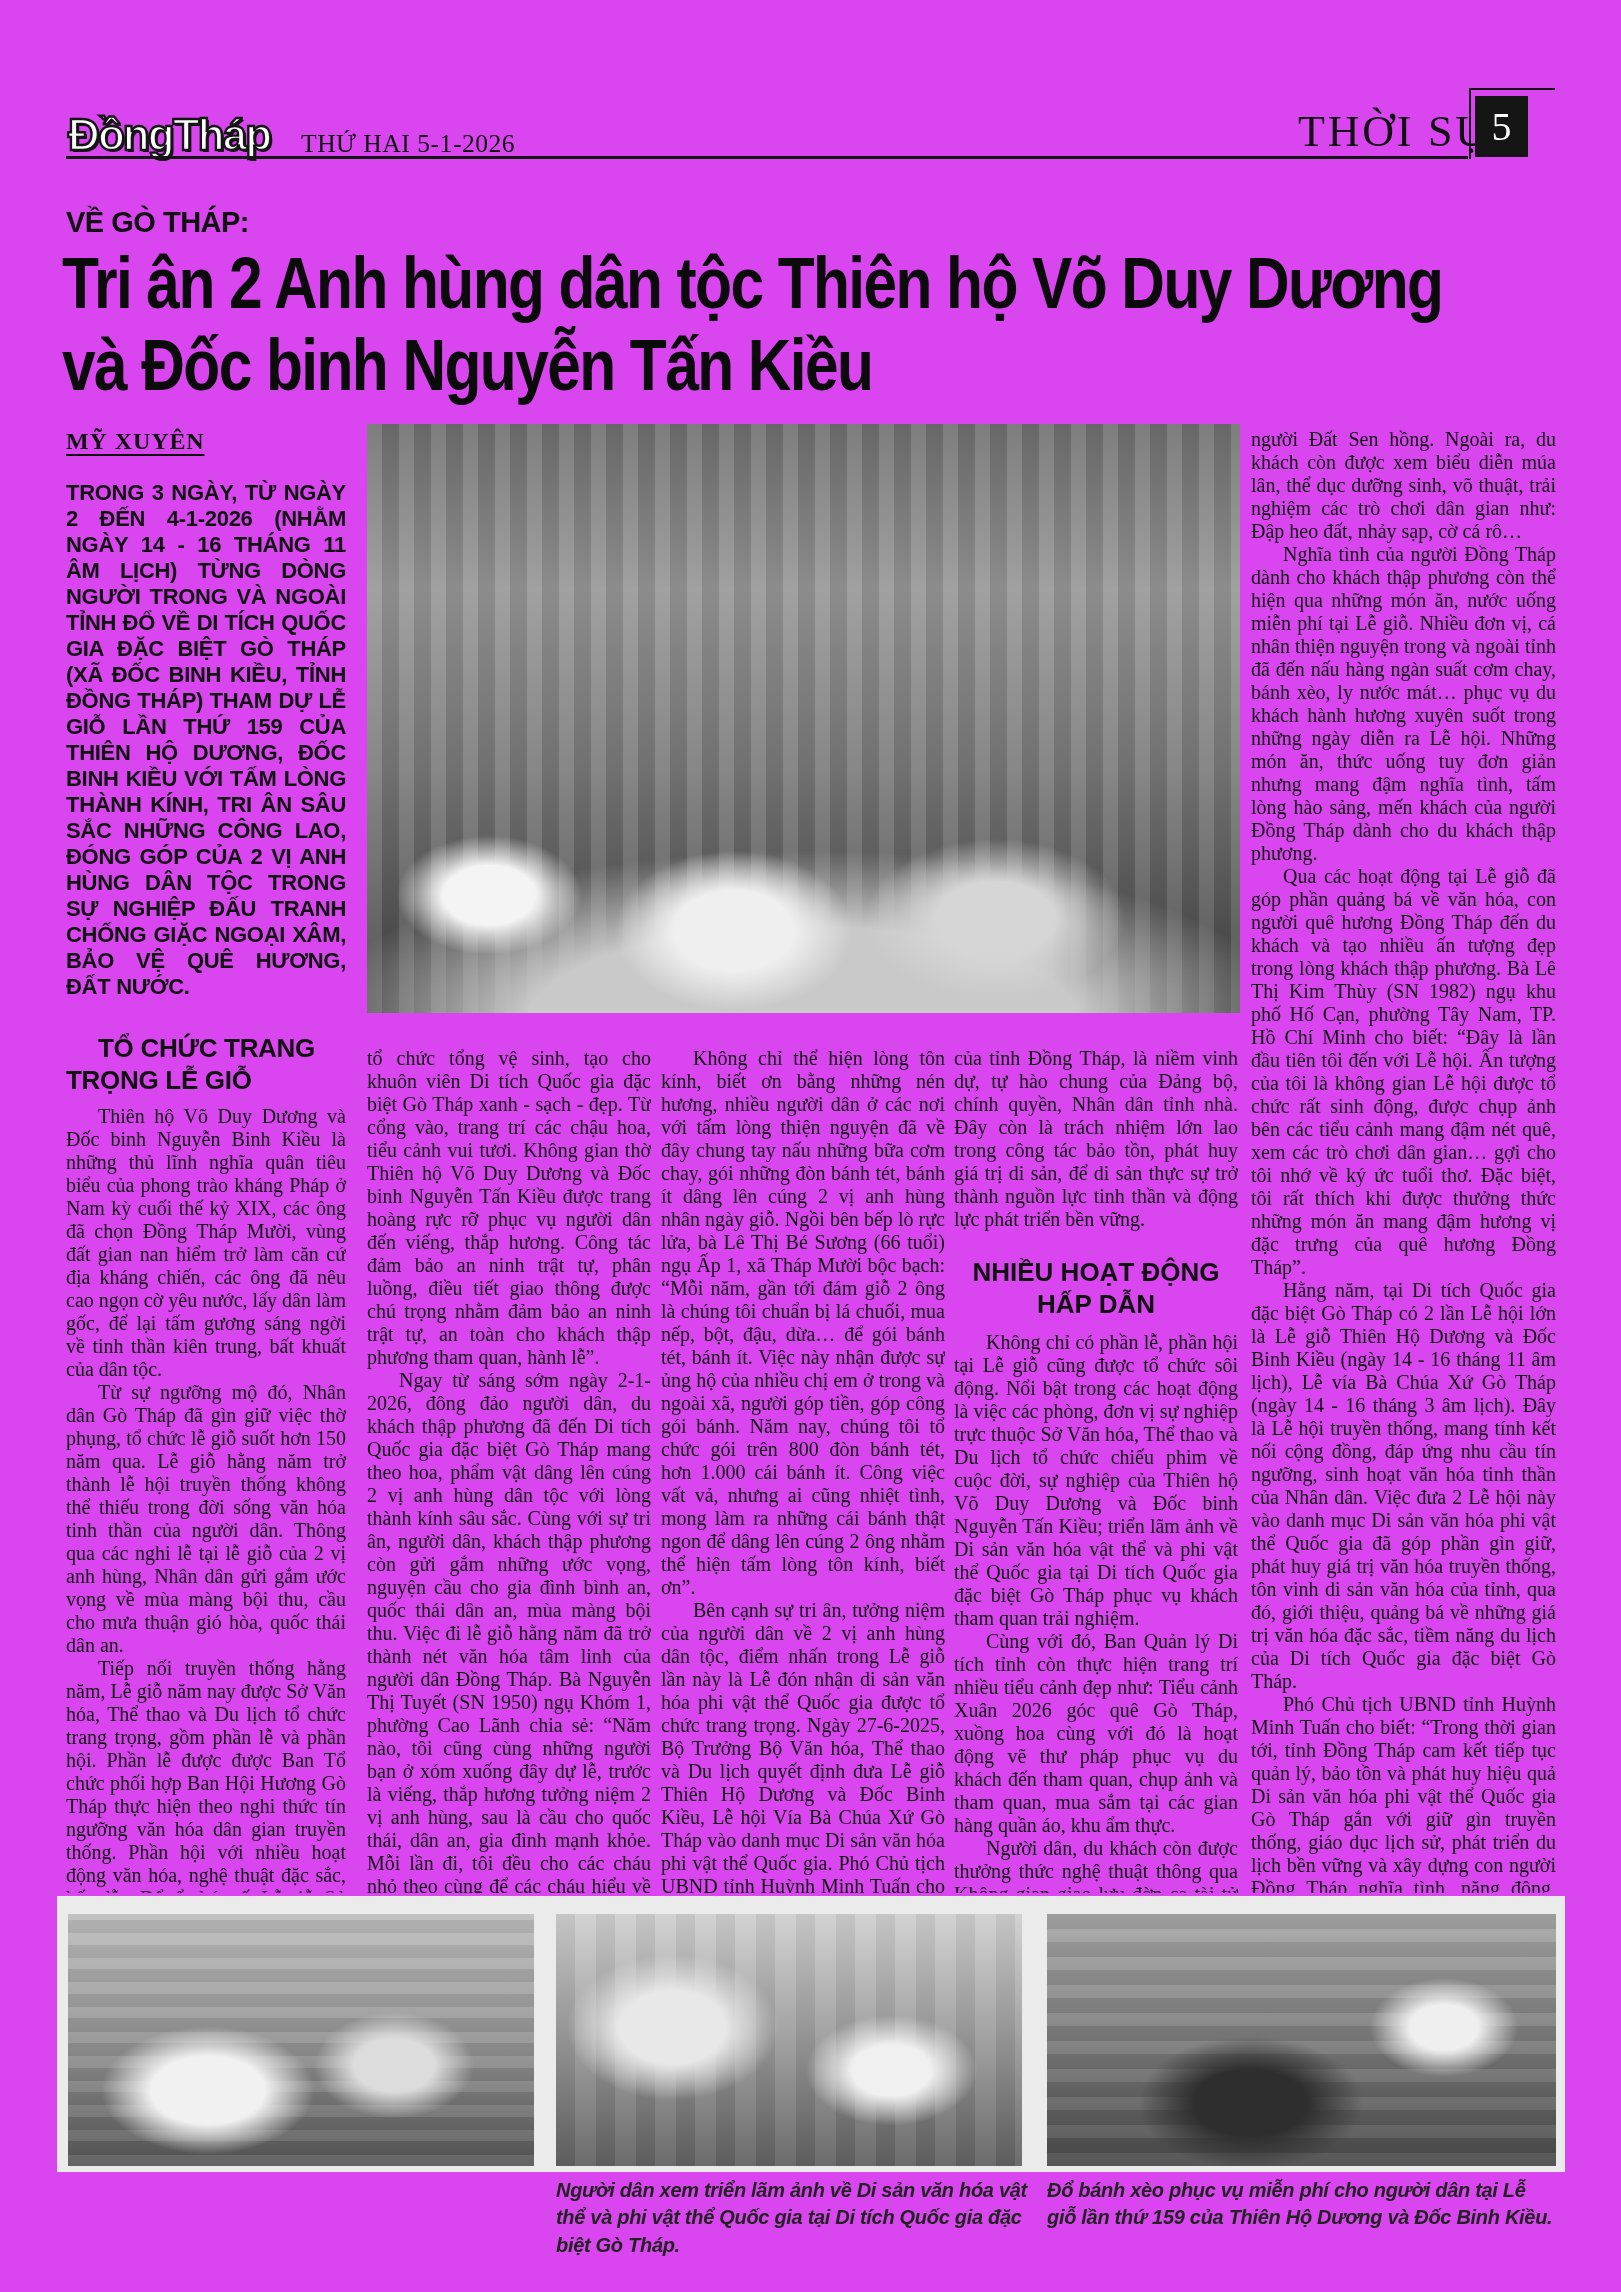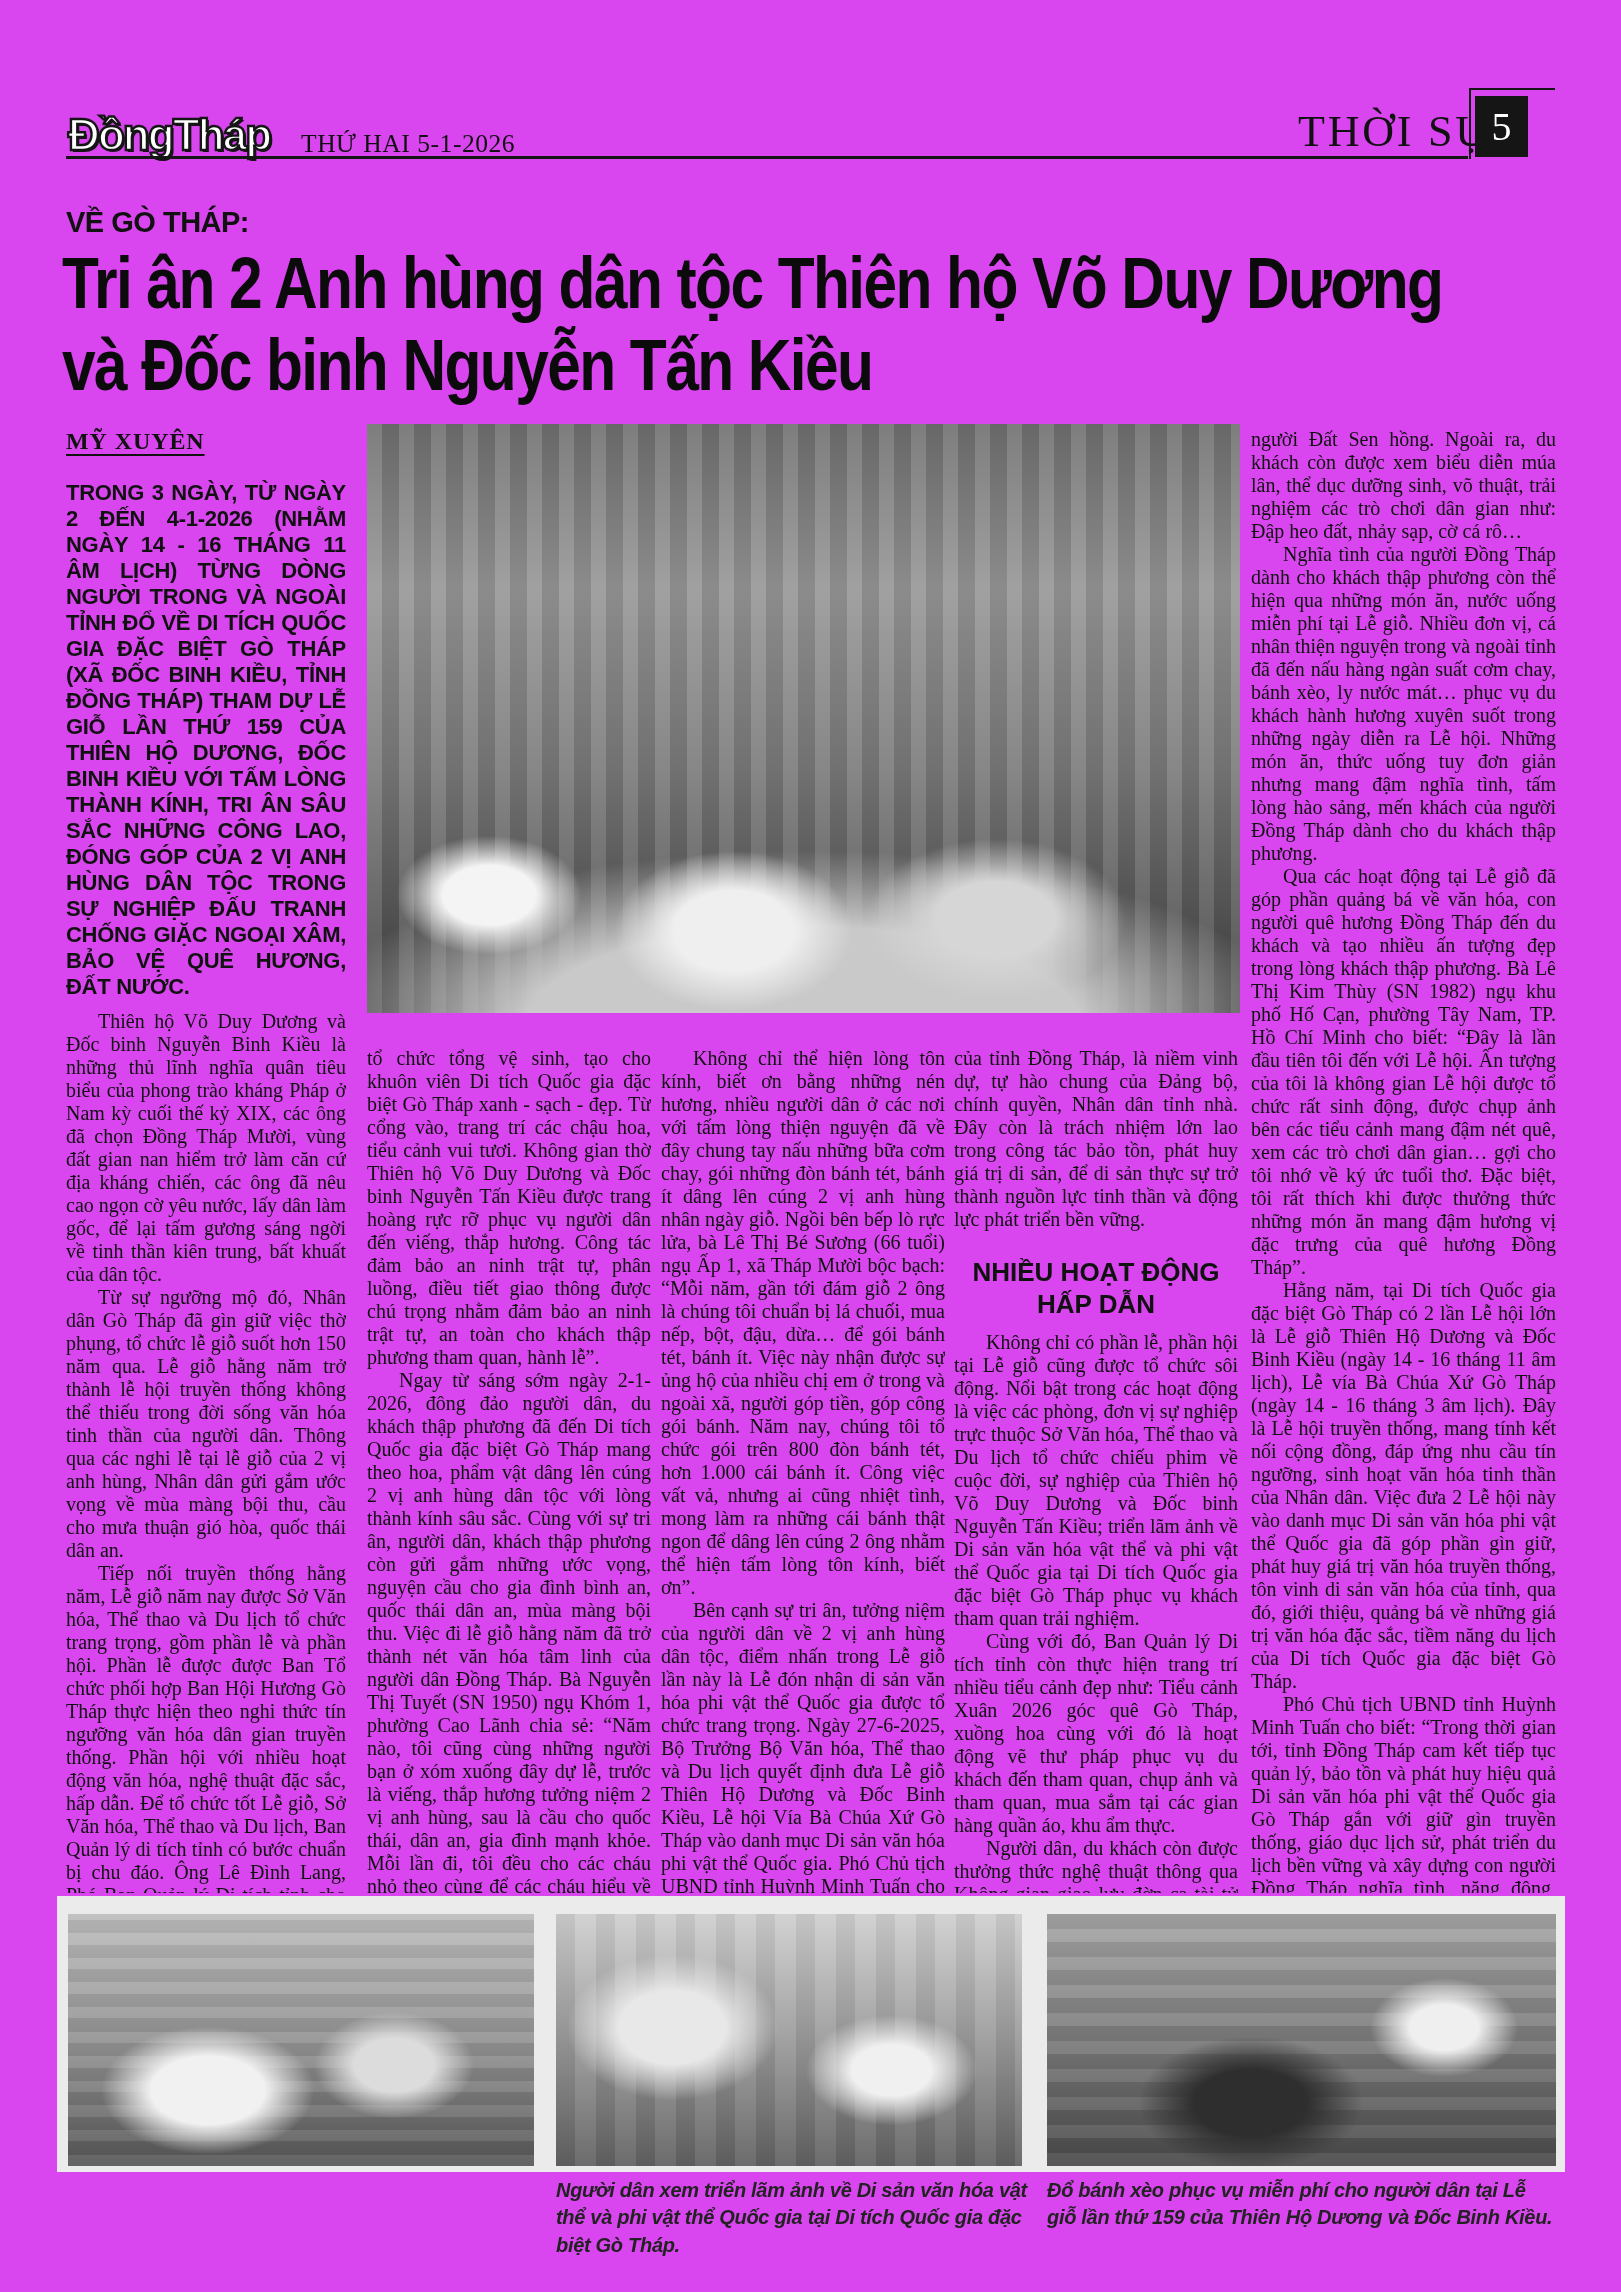--- a/index.html
+++ b/index.html
@@ -23,21 +23,21 @@
   .headline{position:absolute;left:62px;top:242px;font-family:"Liberation Sans",sans-serif;
         font-weight:900;font-size:72px;line-height:82px;letter-spacing:-1.9px;color:#0b0b0b;}
   .headline .hl{display:inline-block;transform:scaleX(.84);transform-origin:left center;white-space:nowrap;}
   
   .col{position:absolute;overflow:hidden;text-align:justify;}
   .col p{margin:0;font-size:20px;line-height:23px;text-indent:32px;}
   .col p.first{text-indent:0;}
   .byline{font-family:"Liberation Serif",serif;font-weight:700;font-size:24px;letter-spacing:0.9px;
         text-decoration:underline;text-underline-offset:4.7px;margin:0 0 24.6px 0;}
   .lead{font-family:"Liberation Sans",sans-serif;font-weight:700;font-size:22px;line-height:26px;
-        letter-spacing:-0.3px;text-align:justify;margin:0 0 10px 0;}
+        letter-spacing:-0.3px;text-align:justify;margin:0 0 32px 0;}
   .subhead{font-family:"Liberation Sans",sans-serif;font-weight:800;font-size:26px;line-height:32px;
         letter-spacing:-0.3px;text-align:left;text-indent:32px;margin:9.5px 0 9.5px 0;}
   .subhead2{font-family:"Liberation Sans",sans-serif;font-weight:800;font-size:26px;line-height:32px;
         text-align:center;text-indent:0;margin:24.6px 0 11.4px 0;}
   
   .photo{position:absolute;background-color:#8a8a8a;}
   .photo-main{
     background:
       radial-gradient(ellipse 132px 85px at 14% 80%, #f4f4f4 0 35%, transparent 70%),
       radial-gradient(ellipse 170px 114px at 42% 86%, #efefef 0 35%, transparent 70%),
@@ -80,20 +80,21 @@
 
   <div class="kicker">VỀ GÒ THÁP:</div>
   <div class="headline">
     <span class="hl">Tri ân 2 Anh hùng dân tộc Thiên hộ Võ Duy Dương</span><br>
     <span class="hl">và Đốc binh Nguyễn Tấn Kiều</span>
   </div>
 
   <div class="col" style="left:66px;top:428px;width:280px;height:1465px;">
     <div class="byline">MỸ XUYÊN</div>
     <div class="lead">TRONG 3 NGÀY, TỪ NGÀY 2 ĐẾN 4-1-2026 (NHẰM NGÀY 14 - 16 THÁNG 11 ÂM LỊCH) TỪNG DÒNG NGƯỜI TRONG VÀ NGOÀI TỈNH ĐỔ VỀ DI TÍCH QUỐC GIA ĐẶC BIỆT GÒ THÁP (XÃ ĐỐC BINH KIỀU, TỈNH ĐỒNG THÁP) THAM DỰ LỄ GIỖ LẦN THỨ 159 CỦA THIÊN HỘ DƯƠNG, ĐỐC BINH KIỀU VỚI TẤM LÒNG THÀNH KÍNH, TRI ÂN SÂU SẮC NHỮNG CÔNG LAO, ĐÓNG GÓP CỦA 2 VỊ ANH HÙNG DÂN TỘC TRONG SỰ NGHIỆP ĐẤU TRANH CHỐNG GIẶC NGOẠI XÂM, BẢO VỆ QUÊ HƯƠNG, ĐẤT NƯỚC.</div>
+    <div class="subhead">TỔ CHỨC TRANG TRỌNG LỄ GIỖ</div>
     <p>Thiên hộ Võ Duy Dương và Đốc binh Nguyễn Binh Kiều là những thủ lĩnh nghĩa quân tiêu biểu của phong trào kháng Pháp ở Nam kỳ cuối thế kỷ XIX, các ông đã chọn Đồng Tháp Mười, vùng đất gian nan hiểm trở làm căn cứ địa kháng chiến, các ông đã nêu cao ngọn cờ yêu nước, lấy dân làm gốc, để lại tấm gương sáng ngời về tinh thần kiên trung, bất khuất của dân tộc.</p>
     <p>Từ sự ngưỡng mộ đó, Nhân dân Gò Tháp đã gìn giữ việc thờ phụng, tổ chức lễ giỗ suốt hơn 150 năm qua. Lễ giỗ hằng năm trở thành lễ hội truyền thống không thể thiếu trong đời sống văn hóa tinh thần của người dân. Thông qua các nghi lễ tại lễ giỗ của 2 vị anh hùng, Nhân dân gửi gắm ước vọng về mùa màng bội thu, cầu cho mưa thuận gió hòa, quốc thái dân an.</p>
     <p>Tiếp nối truyền thống hằng năm, Lễ giỗ năm nay được Sở Văn hóa, Thể thao và Du lịch tổ chức trang trọng, gồm phần lễ và phần hội. Phần lễ được được Ban Tổ chức phối hợp Ban Hội Hương Gò Tháp thực hiện theo nghi thức tín ngưỡng văn hóa dân gian truyền thống. Phần hội với nhiều hoạt động văn hóa, nghệ thuật đặc sắc, hấp dẫn. Để tổ chức tốt Lễ giỗ, Sở Văn hóa, Thể thao và Du lịch, Ban Quản lý di tích tỉnh có bước chuẩn bị chu đáo. Ông Lê Đình Lang, Phó Ban Quản lý Di tích tỉnh cho biết: “Ban Quản lý Di tích tỉnh phối hợp Ban Hội Hương Gò Tháp</p>
   </div>
 
   <div class="photo photo-main" style="left:367px;top:424px;width:873px;height:589px;"></div>
 
   <div class="col" style="left:367px;top:1047px;width:284px;height:846px;">
     <p class="first">tổ chức tổng vệ sinh, tạo cho khuôn viên Di tích Quốc gia đặc biệt Gò Tháp xanh - sạch - đẹp. Từ cổng vào, trang trí các chậu hoa, tiểu cảnh vui tươi. Không gian thờ Thiên hộ Võ Duy Dương và Đốc binh Nguyễn Tấn Kiều được trang hoàng rực rỡ phục vụ người dân đến viếng, thắp hương. Công tác đảm bảo an ninh trật tự, phân luồng, điều tiết giao thông được chú trọng nhằm đảm bảo an ninh trật tự, an toàn cho khách thập phương tham quan, hành lễ”.</p>
     <p>Ngay từ sáng sớm ngày 2-1-2026, đông đảo người dân, du khách thập phương đã đến Di tích Quốc gia đặc biệt Gò Tháp mang theo hoa, phẩm vật dâng lên cúng 2 vị anh hùng dân tộc với lòng thành kính sâu sắc. Cùng với sự tri ân, người dân, khách thập phương còn gửi gắm những ước vọng, nguyện cầu cho gia đình bình an, quốc thái dân an, mùa màng bội thu. Việc đi lễ giỗ hằng năm đã trở thành nét văn hóa tâm linh của người dân Đồng Tháp. Bà Nguyễn Thị Tuyết (SN 1950) ngụ Khóm 1, phường Cao Lãnh chia sẻ: “Năm nào, tôi cũng cùng những người bạn ở xóm xuống đây dự lễ, trước là viếng, thắp hương tưởng niệm 2 vị anh hùng, sau là cầu cho quốc thái, dân an, gia đình mạnh khỏe. Mỗi lần đi, tôi đều cho các cháu nhỏ theo cùng để các cháu hiểu về truyền thống lịch sử, cội nguồn, từ đó thêm yêu và tự hào về quê hương”.</p>

